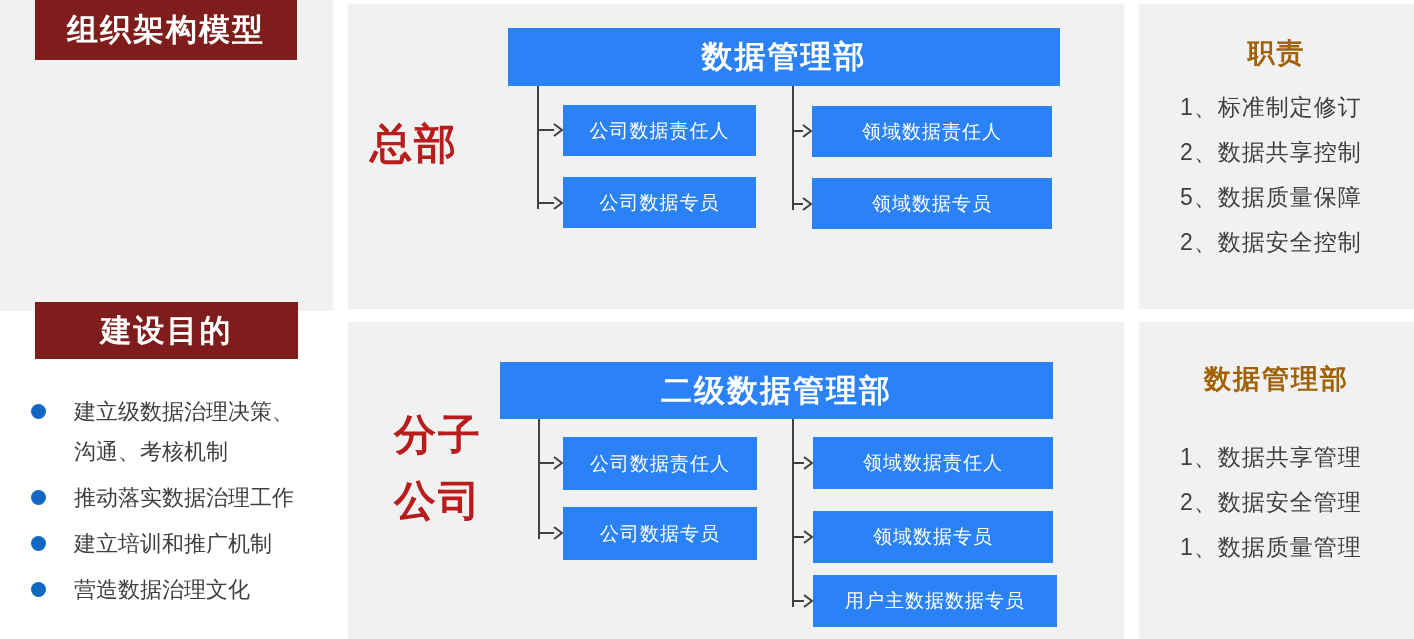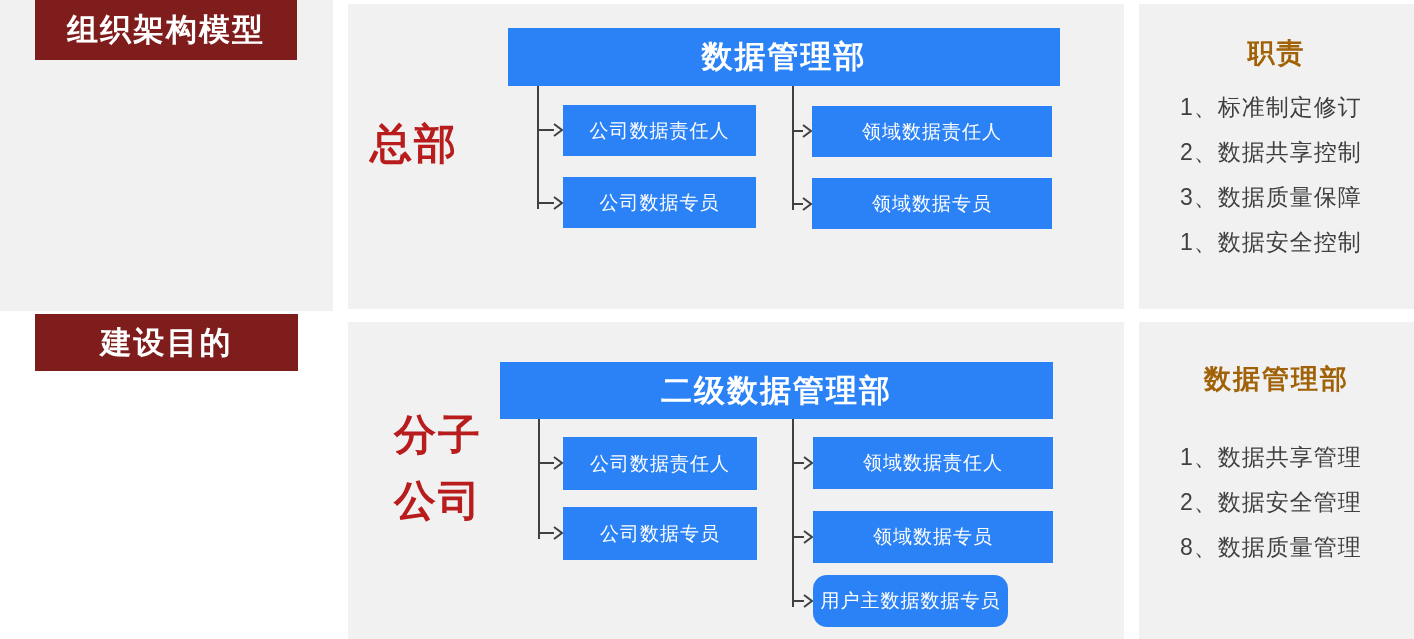--- a/index.html
+++ b/index.html
@@ -94,21 +94,27 @@
 
   <div class="panel" style="left:0; top:30; width:333px; height:243px;"></div>
   <div class="panel" style="left:0; top:328; width:333px; height:311px;"></div>
   <div class="panel" style="left:348px; top:4px; width:776px; height:305px;"></div>
   <div class="panel" style="left:348px; top:322px; width:776px; height:317px;"></div>
   <div class="panel" style="left:1139px; top:4px; width:275px; height:305px;"></div>
   <div class="panel" style="left:1139px; top:322px; width:275px; height:317px;"></div>
 
   <div class="badge" style="left:35px; top:0; width:262px; height:60px;">组织架构模型</div>
 
-  <div class="badge" style="left:35px; top:302px; width:263px; height:57px;margin-top:12px;">建设目的</div>
+  <div class="badge" style="left:35px; top:302px; width:263px; height:57px;">建设目的</div>
+  <ul class="bullet-list wrapping" style="left:28px; top:392px; width:284px;">
+    <li><span class="dot"></span><span>建立级数据治理决策、沟通、考核机制</span></li>
+    <li><span class="dot"></span><span>推动落实数据治理工作</span></li>
+    <li><span class="dot"></span><span>建立培训和推广机制</span></li>
+    <li><span class="dot"></span><span>营造数据治理文化</span></li>
+  </ul>
 
   <div class="group-label" style="left:370px; top:120px;">总部</div>
 
   <svg class="connector" style="left:348px; top:0;" width="776" height="309" viewBox="0 0 776 309">
     <g stroke="#404040" stroke-width="2" fill="none">
       <path d="M190 86 V209"></path>
       <path d="M190 130 H206"></path>
         <path d="M206 124 L214 130 L206 136"></path>
       <path d="M190 203 H206"></path>
         <path d="M206 197 L214 203 L206 209"></path>
@@ -143,30 +149,30 @@
       <path d="M445 279 H456"></path>
         <path d="M456 273 L464 279 L456 285"></path>
     </g>
   </svg>
 
   <div class="node root" style="left:500px; top:362px; width:553px; height:57px;">二级数据管理部</div>
   <div class="node child" style="left:563px; top:437px; width:194px; height:53px;">公司数据责任人</div>
   <div class="node child" style="left:563px; top:507px; width:194px; height:53px;">公司数据专员</div>
   <div class="node child" style="left:813px; top:437px; width:240px; height:52px;">领域数据责任人</div>
   <div class="node child" style="left:813px; top:511px; width:240px; height:52px;">领域数据专员</div>
-  <div class="node child" style="left:813px; top:575px; width:195px; height:52px;border-radius:14px;">用户主数据数据专员</div>
+  <div class="node child" style="left:813px; top:575px; width:244px; height:52px;">用户主数据数据专员</div>
 
   <div class="side-title" style="left:1139px; top:35px;">职责</div>
   <ul class="num-list" style="left:1180px; top:85px;">
     <li>1、标准制定修订</li>
     <li>2、数据共享控制</li>
-    <li>3、数据质量保障</li>
-    <li>1、数据安全控制</li>
+    <li>5、数据质量保障</li>
+    <li>2、数据安全控制</li>
   </ul>
 
   <div class="side-title" style="left:1139px; top:361px;">数据管理部</div>
   <ul class="num-list" style="left:1180px; top:435px;">
     <li>1、数据共享管理</li>
     <li>2、数据安全管理</li>
-    <li>8、数据质量管理</li>
+    <li>1、数据质量管理</li>
   </ul>
 
 </div>
 
 </body></html>

